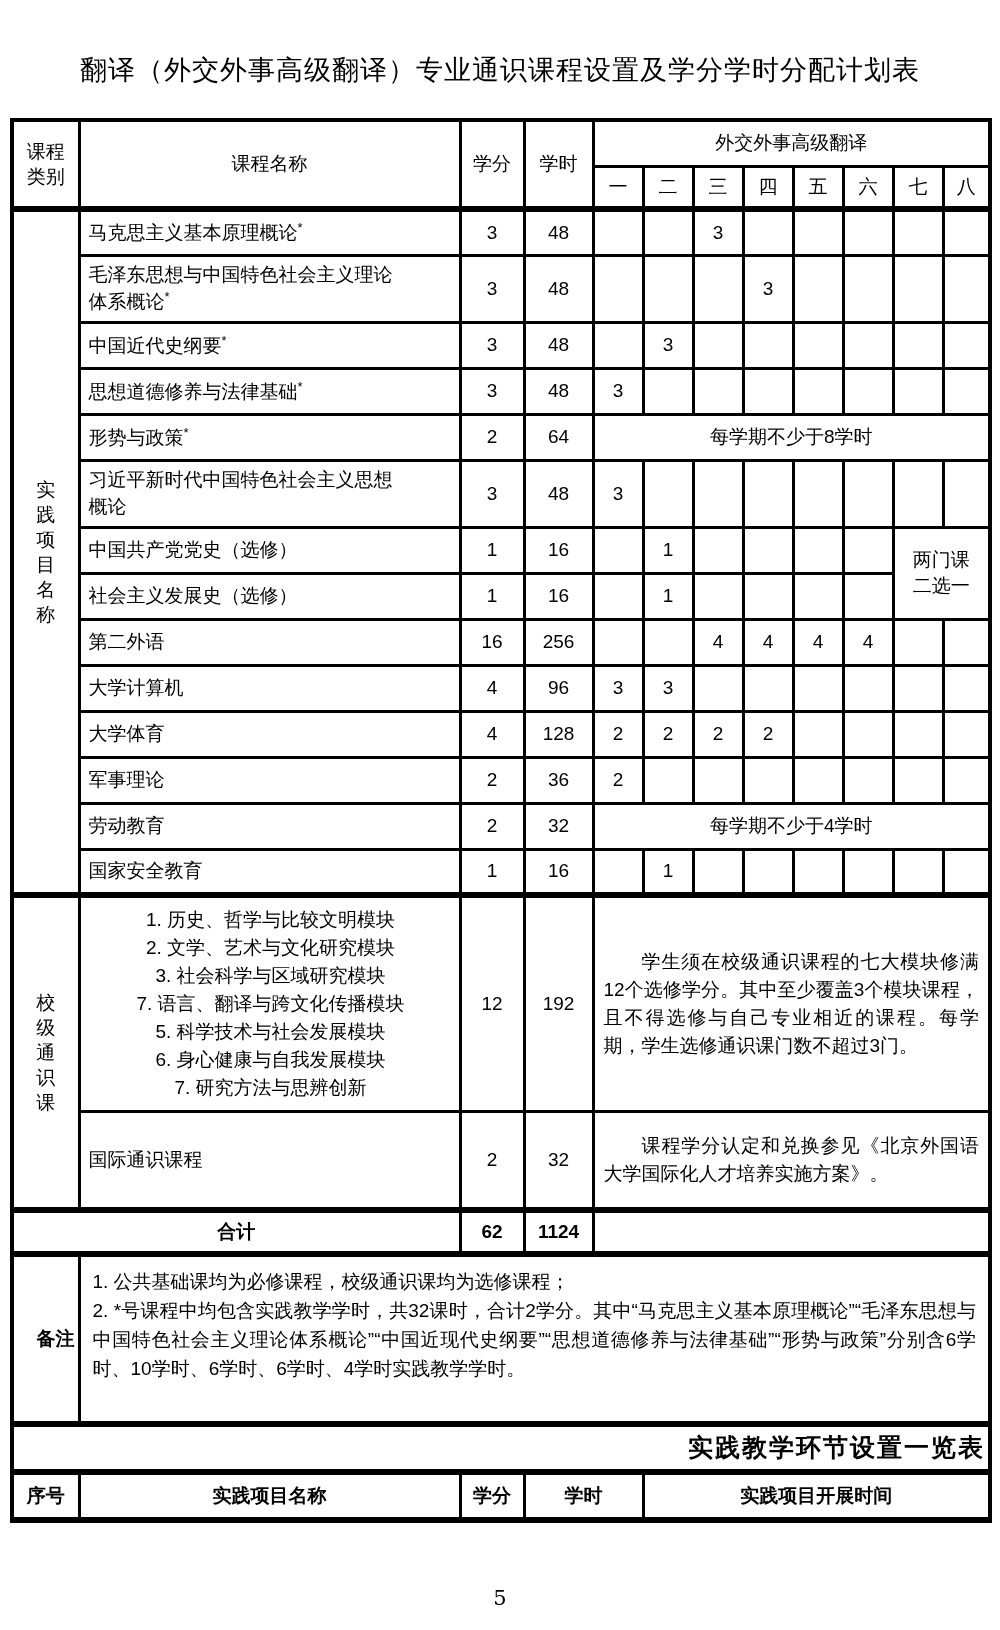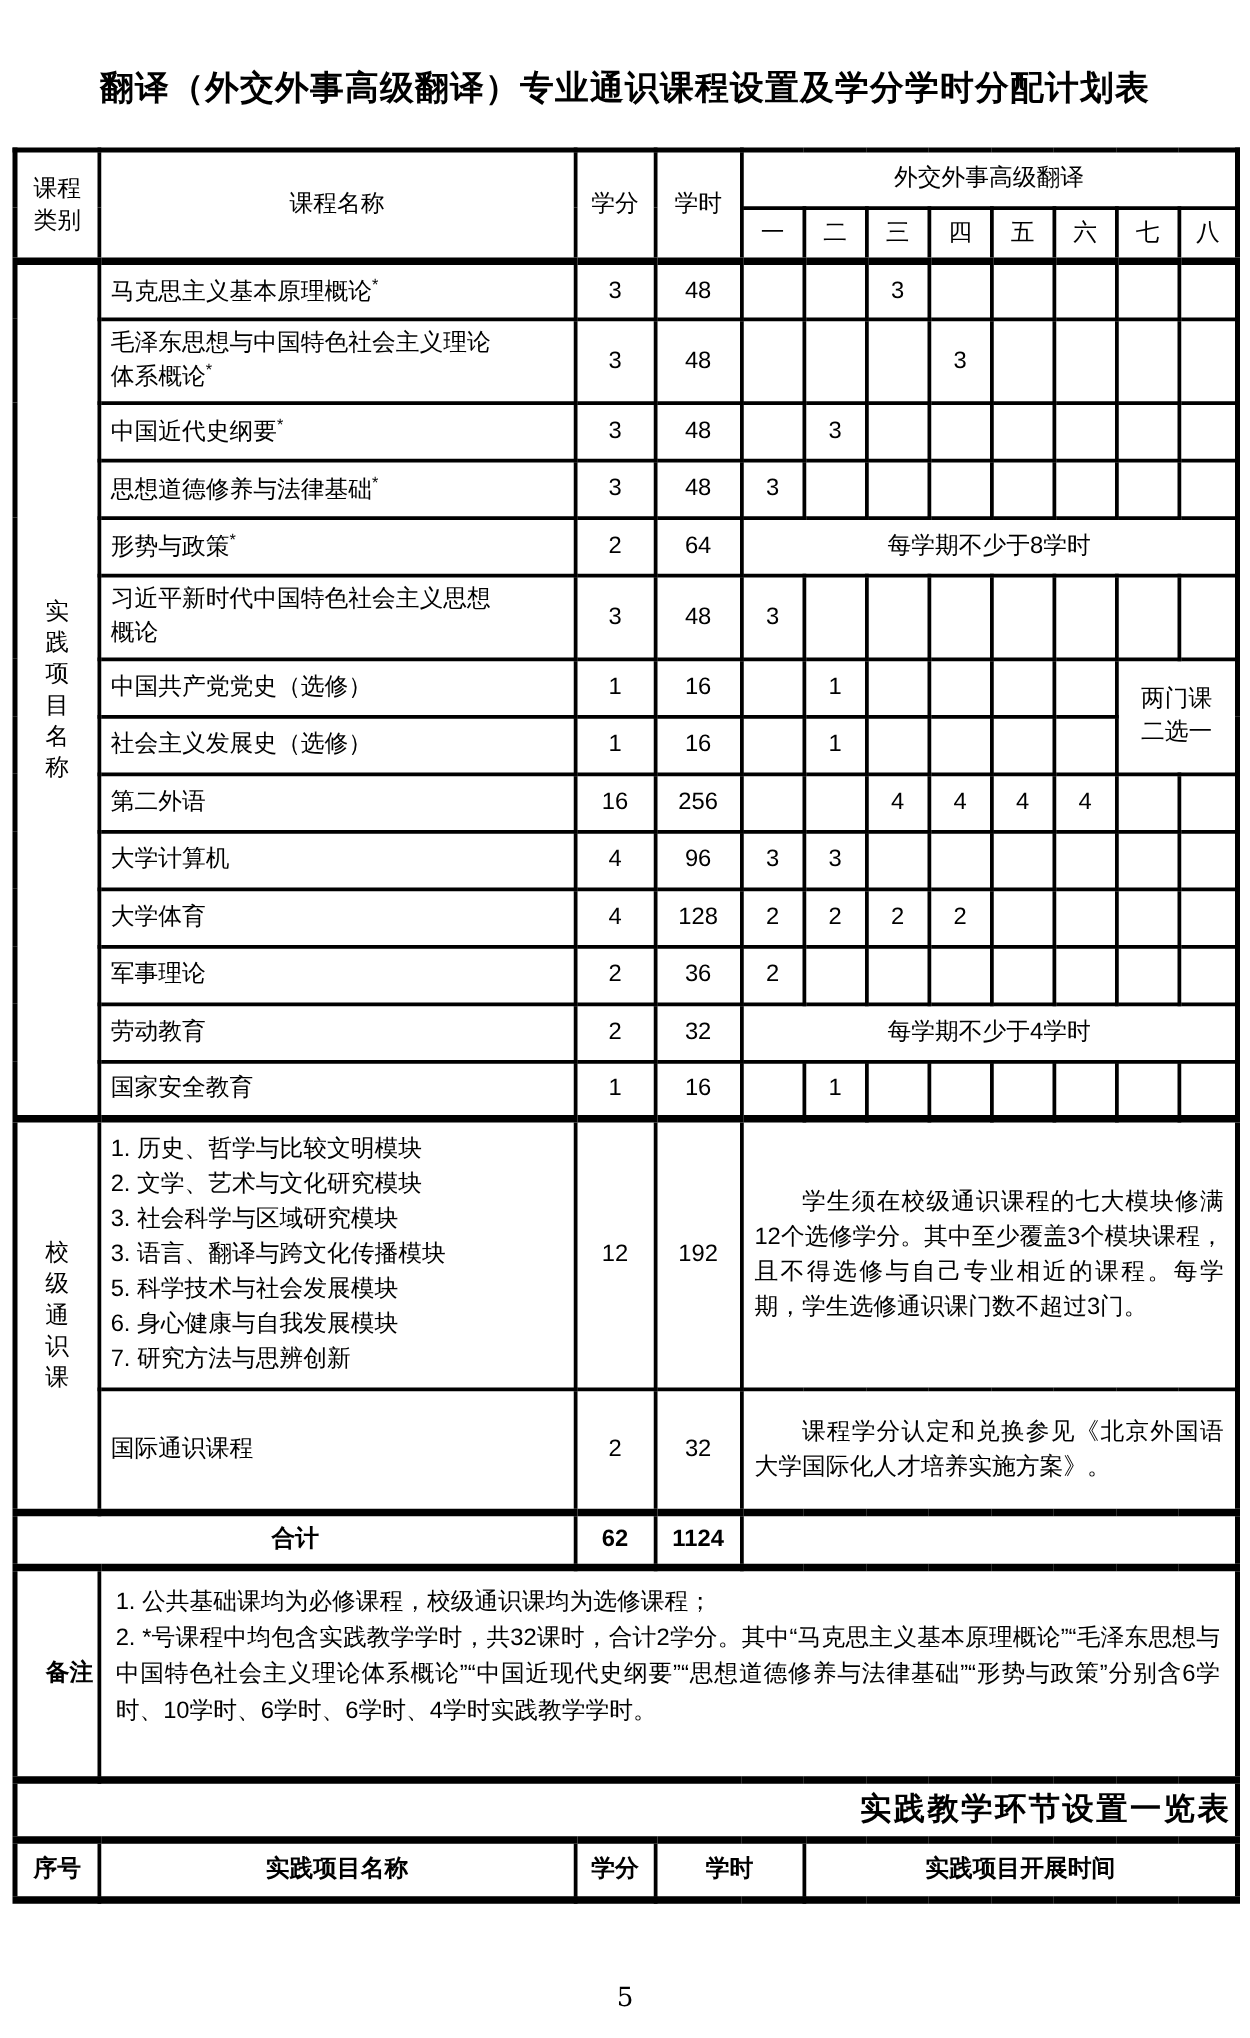--- a/index.html
+++ b/index.html
@@ -7,21 +7,21 @@
   body {
     width: 1000px; height: 1630px;
     background: #ffffff; color: #000000;
     font-family: "Liberation Sans", sans-serif;
     position: relative;
   }
   .doc-title {
     padding-top: 52px;
     text-align: center;
     font-size: 27px;
-    font-weight: bold;
+    font-weight: normal;
     letter-spacing: 1px;
   }
   table.main {
     border-collapse: collapse;
     table-layout: fixed;
     width: 978px;
     margin: 30px 0 0 10px;
     border: 4px solid #000;
     border-bottom: 6px solid #000;
   }
@@ -42,21 +42,21 @@
   .h-d  { height: 67px; }
   .h-mod { height: 215px; }
   .h-intl { height: 98px; }
   .h-tot { height: 44px; }
   .h-rem { height: 170px; }
   .h-pt { height: 48px; }
   .vcell { padding: 0; }
   .vtext { width: 21px; margin: 0 auto; line-height: 25px; font-size: 19px; text-align: center; }
   .name { text-align: left; padding: 4px 55px 4px 8px; }
   .name sup { font-size: 13px; }
-  .modules { text-align: left; padding: 8px 6px 8px 8px; }
+  .modules { text-align: center; padding: 8px 6px 8px 8px; }
   .modules div { line-height: 28px; white-space: nowrap; }
   .note { text-align: justify; padding: 6px 9px; }
   .note p { margin: 0; text-indent: 2em; line-height: 28px; }
   .total-row td { font-weight: bold; }
   .remarks-label { font-weight: bold; text-align: right; }
   .remarks { text-align: justify; padding: 10px 12px; vertical-align: top; }
   .remarks p { margin: 0; line-height: 29px; }
   .ptitle { font-size: 25px; font-weight: bold; letter-spacing: 2px; text-align: right; }
   .pheader td { font-weight: bold; }
   .pageno {
@@ -282,21 +282,21 @@
   </tr>
 
   <tr class="h-mod thick">
     <td rowspan="2" class="vcell">
           <div class="vtext">校级通识课</div>
         </td>
     <td class="name modules">
       <div>1. 历史、哲学与比较文明模块</div>
       <div>2. 文学、艺术与文化研究模块</div>
       <div>3. 社会科学与区域研究模块</div>
-      <div>3. 语言、翻译与跨文化传播模块</div>
+      <div>7. 语言、翻译与跨文化传播模块</div>
       <div>5. 科学技术与社会发展模块</div>
       <div>6. 身心健康与自我发展模块</div>
       <div>7. 研究方法与思辨创新</div>
     </td>
     <td>12</td>
     <td>192</td>
     <td colspan="8" class="note">
           <p>学生须在校级通识课程的七大模块修满12个选修学分。其中至少覆盖3个模块课程，且不得选修与自己专业相近的课程。每学期，学生选修通识课门数不超过3门。</p>
         </td>
   </tr>

